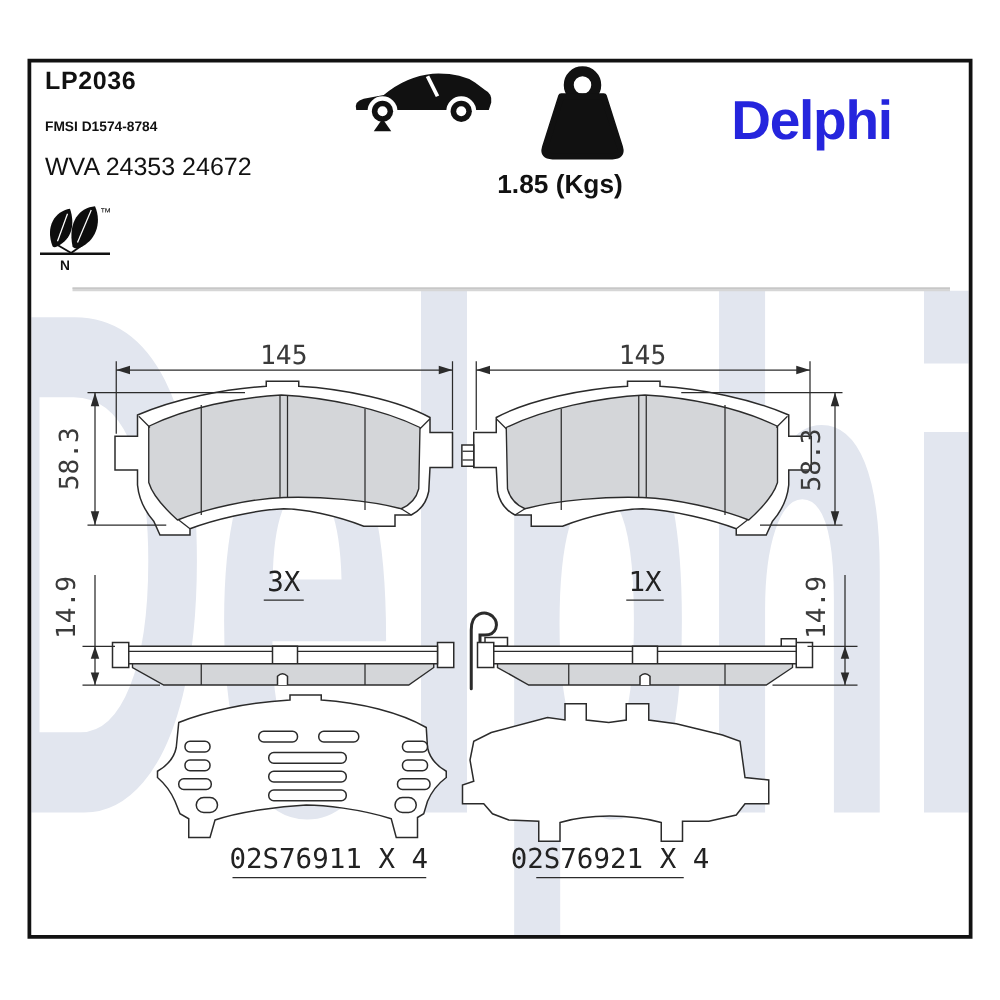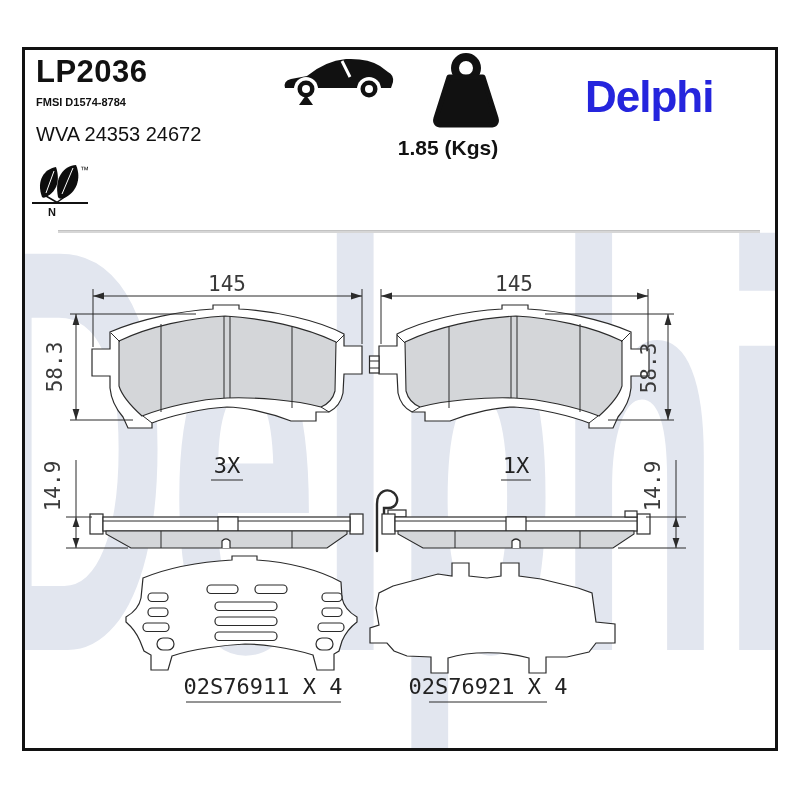--- a/index.html
+++ b/index.html
@@ -1,21 +1,21 @@
 <!DOCTYPE html>
 <html><head>
 <meta charset="utf-8">
 <style>
   html,body{margin:0;padding:0;background:#ffffff;}
   .page{position:relative;width:800px;height:800px;background:#ffffff;overflow:hidden;
         font-family:"Liberation Sans",sans-serif;color:#111;}
   .frame{position:absolute;left:22px;top:47px;width:750px;height:698px;border:3px solid #121212;}
   .wm-clip{position:absolute;left:25px;top:50px;width:750px;height:698px;overflow:hidden;z-index:0;}
   .layer{position:absolute;left:0;top:0;z-index:2;}
-  .hdr-part{position:absolute;left:36px;top:54px;font-size:31px;font-weight:700;letter-spacing:.5px;}
+  .hdr-part{position:absolute;left:36px;top:54px;font-size:20px;font-weight:700;letter-spacing:.5px;}
   .hdr-fmsi{position:absolute;left:36px;top:96px;font-size:11px;font-weight:700;}
   .hdr-wva{position:absolute;left:36px;top:123px;font-size:20px;font-weight:400;}
   .car-ic{position:absolute;left:280px;top:48px;}
   .wt-ic{position:absolute;left:425px;top:52px;}
   .wt-label{position:absolute;left:388px;top:136px;width:120px;text-align:center;font-size:21px;font-weight:700;}
   .delphi{position:absolute;left:585px;top:72px;font-size:44px;font-weight:800;color:#2525dd;letter-spacing:-1px;}
   .leaf-ic{position:absolute;left:30px;top:163px;}
   .e9{position:absolute;left:88px;top:196px;font-size:15.5px;font-weight:700;letter-spacing:.3px;}
   .divider{position:absolute;left:58px;top:230px;width:702px;height:2px;background:#d6d6d6;border-top:1px solid #c2c2c2;}
   .draw{position:absolute;left:0;top:0;z-index:2;}

